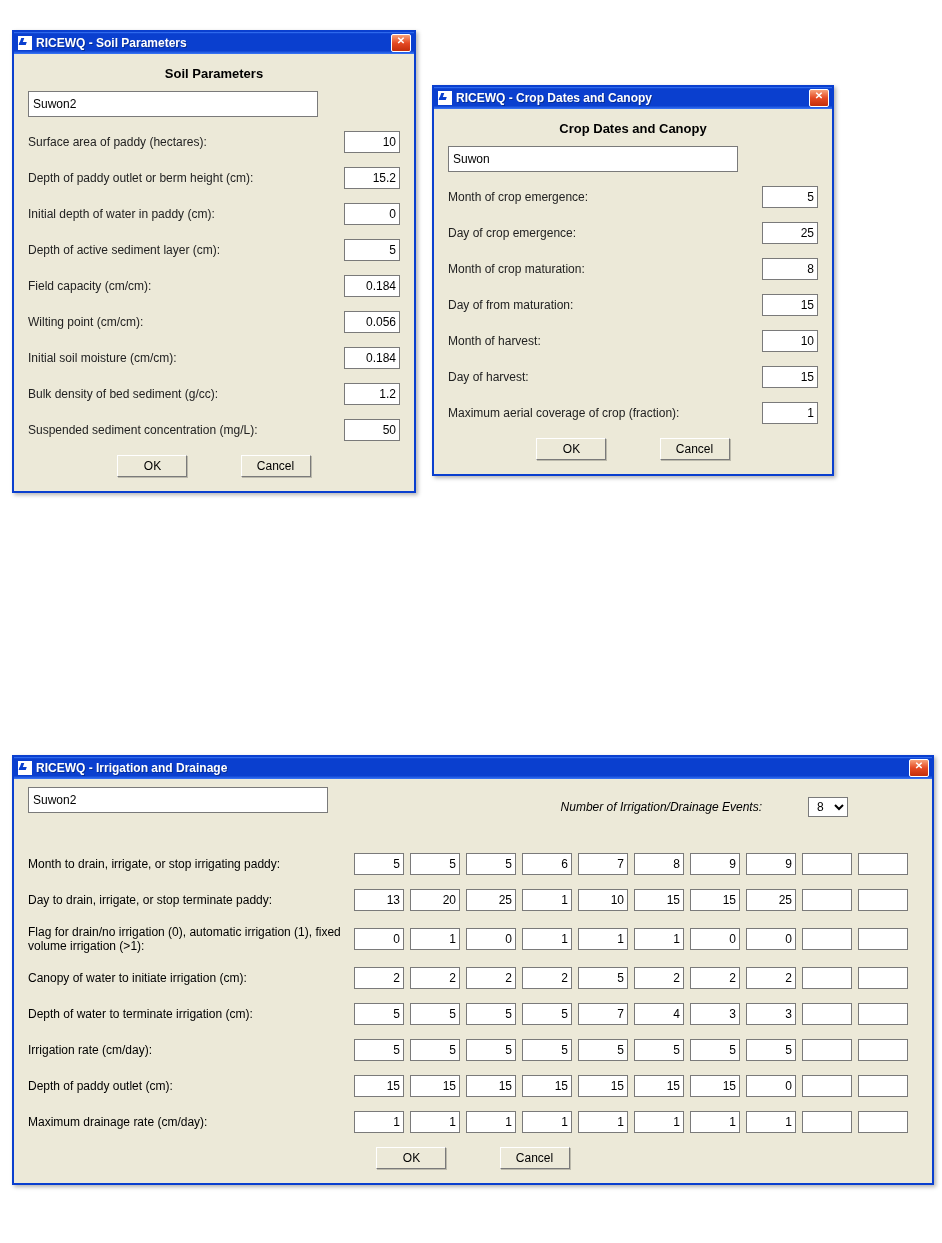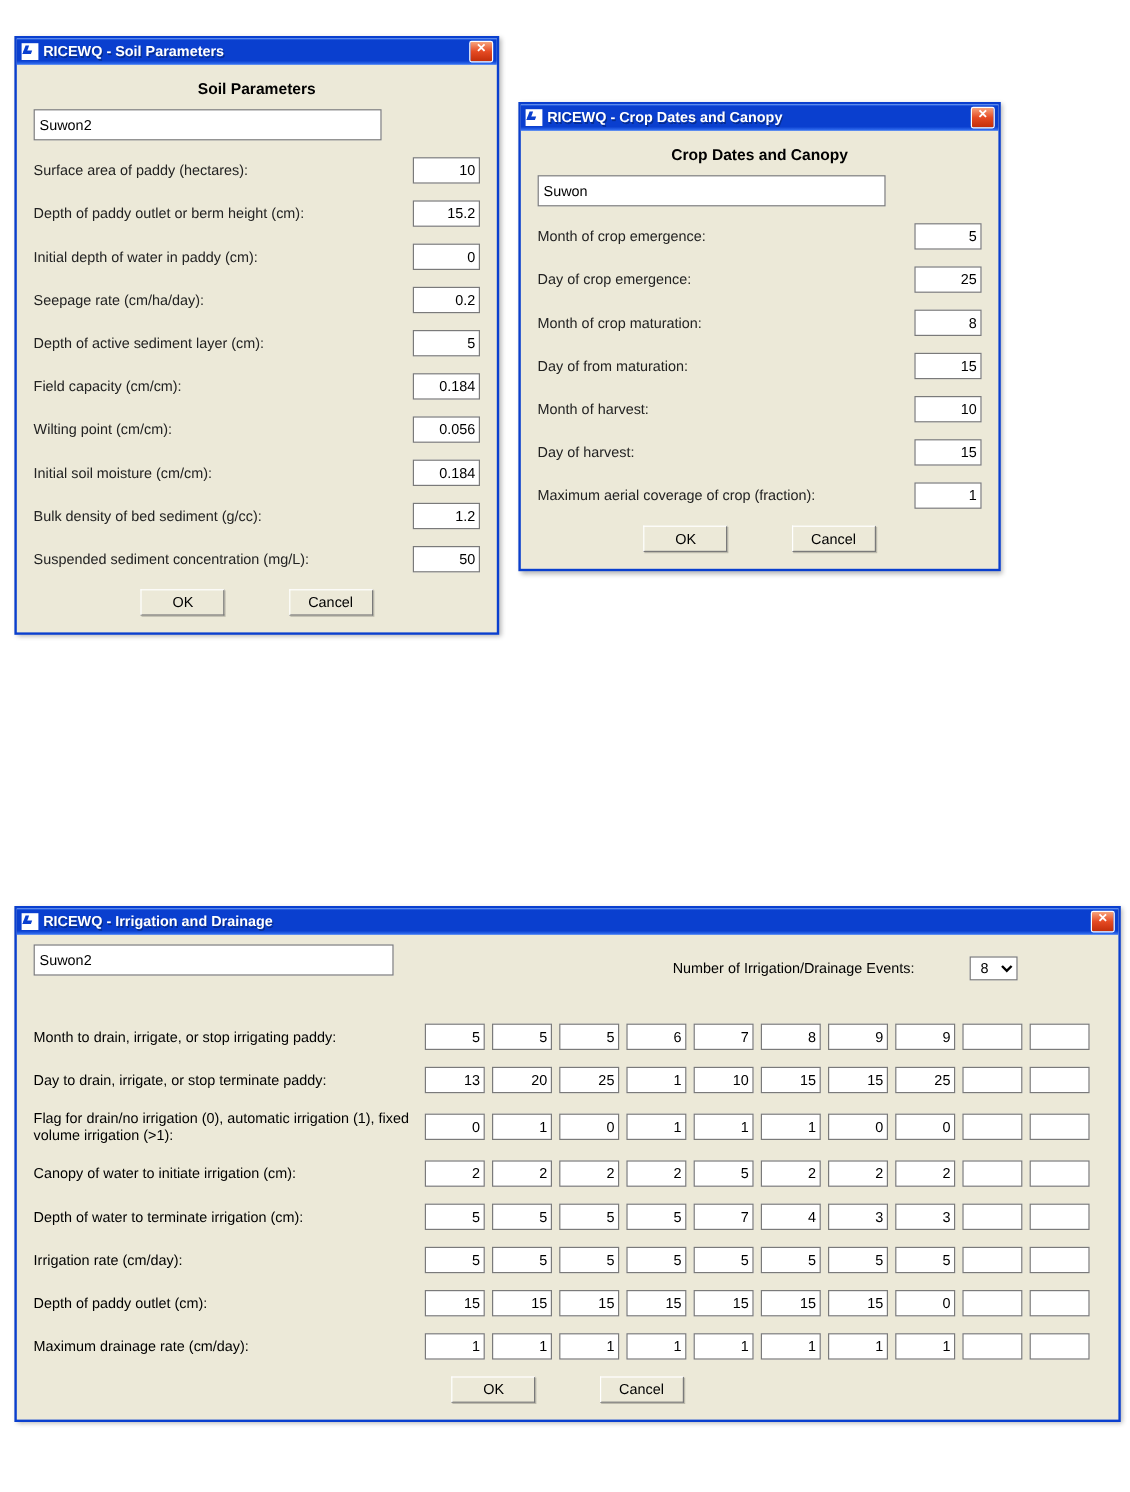--- a/index.html
+++ b/index.html
@@ -127,21 +127,21 @@
   .dlg-soil { left: 12px; top: 30px; width: 400px; }
   .dlg-crop { left: 432px; top: 85px; width: 398px; }
   .dlg-irr  { left: 12px; top: 755px; width: 918px; }
 
   .irr-top {
     display: flex;
     align-items: center;
     gap: 40px;
     margin-bottom: 26px;
   }
-  .events-label { font-size: 12px; margin-left: auto; }
+  .events-label { font-size: 12px; margin-left: auto; font-style: italic; }
   .events-select {
     width: 40px;
     height: 20px;
     border: 1px solid #7a7a7a;
     background: #fff;
     font-size: 12px;
     padding-left: 4px;
     margin-left: 6px;
     margin-right: 70px;
   }
@@ -190,24 +190,20 @@
         </div>
         <div class="row">
           <span class="label">Depth of paddy outlet or berm height (cm):</span>
           <input class="num-input" value="15.2" style="">
         </div>
         <div class="row">
           <span class="label">Initial depth of water in paddy (cm):</span>
           <input class="num-input" value="0" style="">
         </div>
         <div class="row">
-          <span class="label">Seepage rate (cm/ha/day):</span>
-          <input class="num-input" value="0.2" style="">
-        </div>
-        <div class="row">
           <span class="label">Depth of active sediment layer (cm):</span>
           <input class="num-input" value="5" style="">
         </div>
         <div class="row">
           <span class="label">Field capacity (cm/cm):</span>
           <input class="num-input" value="0.184" style="">
         </div>
         <div class="row">
           <span class="label">Wilting point (cm/cm):</span>
           <input class="num-input" value="0.056" style="">

